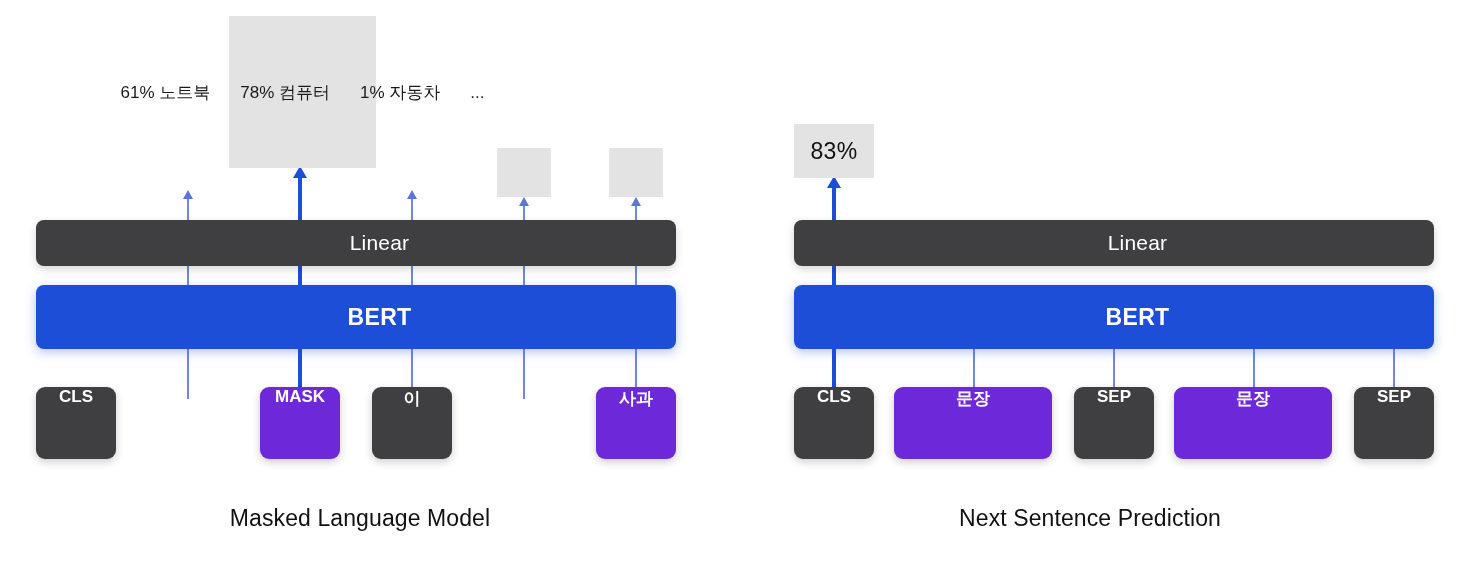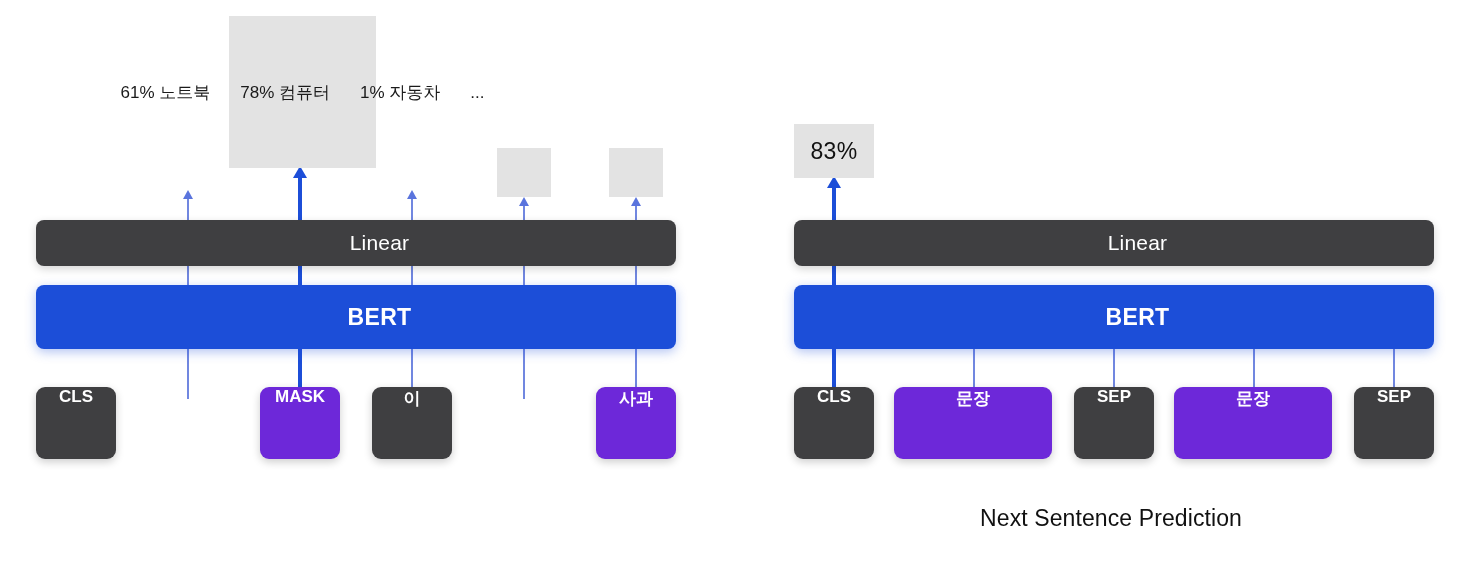--- a/index.html
+++ b/index.html
@@ -170,20 +170,21 @@
     <div class="abs token teal" style="left:260px; top:387px; width:80px;">
       <span>MASK</span>
     </div>
     <div class="abs token dark" style="left:372px; top:387px; width:80px;">
       <span>이</span>
     </div>
     <div class="abs token teal" style="left:596px; top:387px; width:80px;">
       <span>사과</span>
     </div>
 
+    <div class="caption" style="left:0; top:505px; width:720px;">Masked Language Model</div>
   </div>
 
   <div class="panel" style="left:733px; width:733px;">
 
     <div class="abs graybox" style="left:61px; top:108px; width:80px; height:54px;margin-top:16px;">
       <span class="pct-value">83%</span>
     </div>
 
     <div class="conn thick abs" style="left:99px; top:187px; height:212px;"></div>
     <div class="arrow thick abs" style="left:94px; top:176px;"></div>
@@ -210,16 +211,16 @@
     <div class="abs token dark" style="left:341px; top:387px; width:80px;">
       <span>SEP</span>
     </div>
     <div class="abs token teal" style="left:441px; top:387px; width:158px;">
       <span>문장</span>
     </div>
     <div class="abs token dark" style="left:621px; top:387px; width:80px;">
       <span>SEP</span>
     </div>
 
-    <div class="caption" style="left:38px; top:505px; width:680px;">Next Sentence Prediction</div>
+    <div class="caption" style="left:17px; top:505px; width:680px;">Next Sentence Prediction</div>
   </div>
 
 </div>
 
 </body></html>

